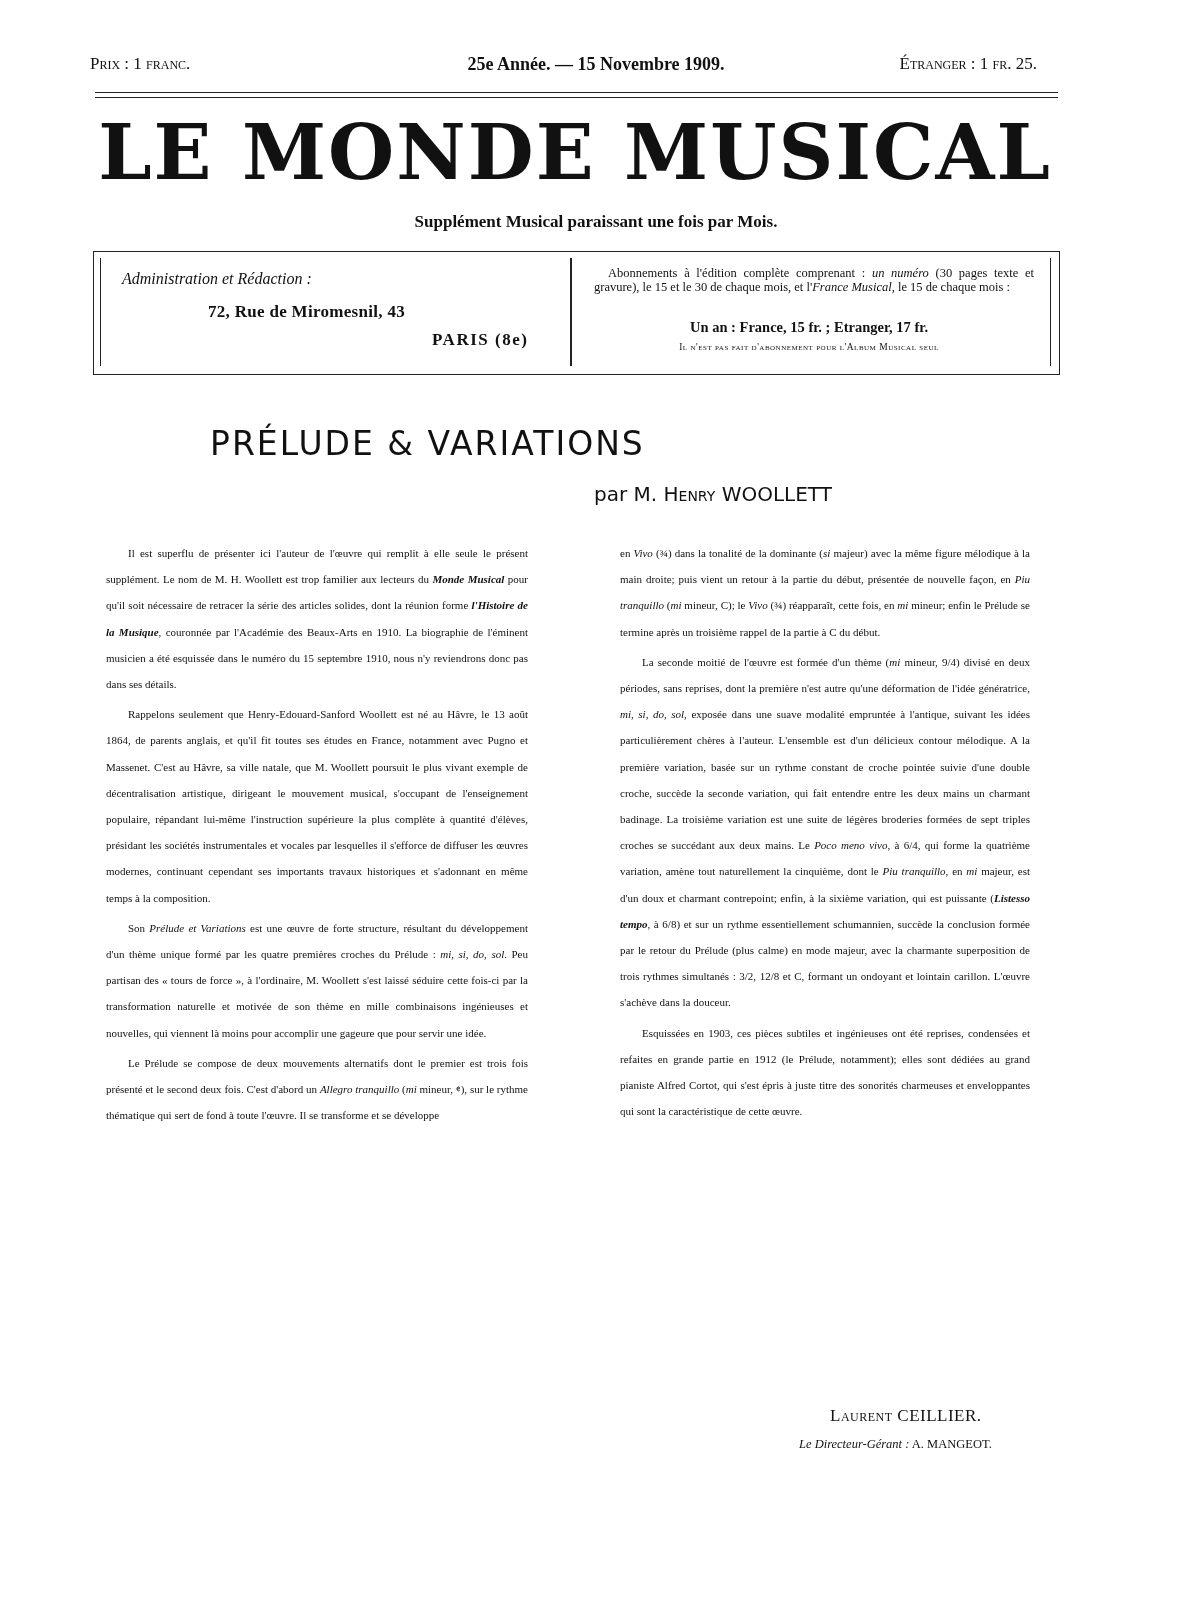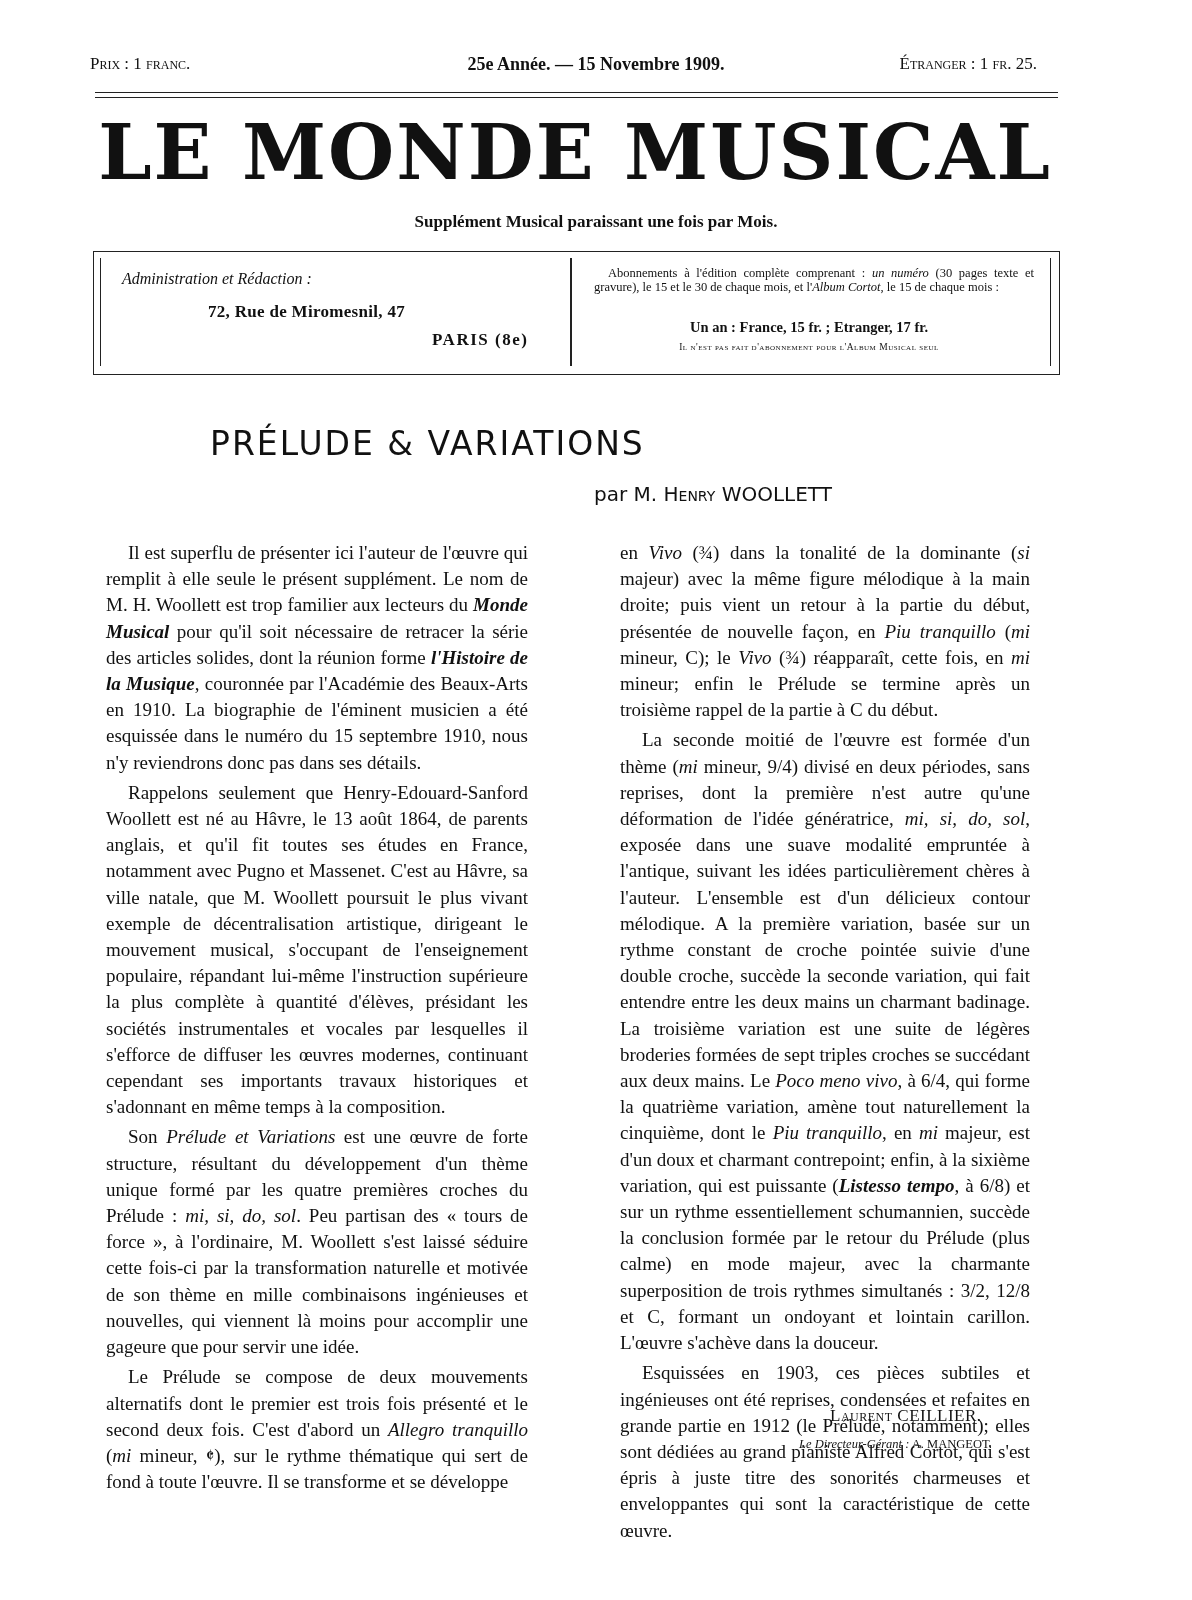--- a/index.html
+++ b/index.html
@@ -20,21 +20,21 @@
   .box-right { top: 258px; left: 570px; width: 478px; height: 108px; border-left: 2px solid #222; border-right: 1px solid #222; }
   .admin-label { top: 270px; left: 122px; font-style: italic; font-size: 16px; font-family: "Liberation Serif", serif; }
   .address { top: 302px; left: 208px; font-weight: bold; font-size: 17px; font-family: "Liberation Serif", serif; letter-spacing: 0.3px; }
   .paris { top: 330px; left: 432px; font-weight: bold; font-size: 17px; font-family: "Liberation Serif", serif; letter-spacing: 1.5px; }
   .abon { top: 266px; left: 594px; width: 440px; font-size: 12.5px; line-height: 14px; font-family: "Liberation Serif", serif; text-align: justify; text-indent: 14px; }
   .tarif { top: 319px; left: 574px; width: 470px; text-align: center; font-weight: bold; font-size: 14.5px; font-family: "Liberation Serif", serif; }
   .noabo { top: 342px; left: 574px; width: 470px; text-align: center; font-size: 9.5px; font-variant: small-caps; letter-spacing: 0.5px; font-family: "Liberation Serif", serif; }
   .title { top: 424px; left: 210px; font-family: "DejaVu Sans", sans-serif; font-size: 33px; letter-spacing: 2px; }
   .byline { top: 482px; left: 594px; font-family: "DejaVu Sans", sans-serif; font-size: 20px; }
   .byline .name-sc { font-variant: small-caps; }
-  .col { font-family: "Liberation Serif", serif; font-size: 19px; line-height: 26.2px; text-align: justify; }
+  .col { font-family: "Liberation Serif", serif; font-size: 11px; line-height: 26.2px; text-align: justify; }
   .col-left { top: 540px; left: 106px; width: 422px; }
   .col-right { top: 540px; left: 620px; width: 410px; }
   .col p { margin: 0 0 4px 0; text-indent: 22px; }
   .col p.cont { text-indent: 0; }
   .signature { top: 1406px; left: 830px; font-family: "Liberation Serif", serif; font-size: 17px; font-variant: small-caps; letter-spacing: 0.5px; text-align: right; }
   .gerant { top: 1437px; left: 783px; font-family: "Liberation Serif", serif; font-size: 12.5px; margin-left: 16px; }
   .gerant .role { font-style: italic; }
   em { font-style: italic; margin-top: 33px; }
   b { font-weight: bold; }
 </style>
@@ -48,24 +48,24 @@
 <div class="abs rule2"></div>
 
 <div class="abs masthead">LE MONDE MUSICAL</div>
 <div class="abs supplement">Supplément Musical paraissant une fois par Mois.</div>
 
 <div class="abs box box-outer"></div>
 <div class="abs box-left"></div>
 <div class="abs box-right"></div>
 
 <div class="abs admin-label">Administration et Rédaction :</div>
-<div class="abs address">72, Rue de Miromesnil, 47</div>
+<div class="abs address">72, Rue de Miromesnil, 43</div>
 <div class="abs paris">PARIS (8e)</div>
 
-<div class="abs abon"><span>Abonnements à l'édition complète comprenant : </span><em>un numéro</em><span> (30 pages texte et gravure), le 15 et le 30 de chaque mois, et l'</span><em>Album Cortot</em><span>, le 15 de chaque mois :</span></div>
+<div class="abs abon"><span>Abonnements à l'édition complète comprenant : </span><em>un numéro</em><span> (30 pages texte et gravure), le 15 et le 30 de chaque mois, et l'</span><em>France Musical</em><span>, le 15 de chaque mois :</span></div>
 <div class="abs tarif">Un an : France, 15 fr. ; Etranger, 17 fr.</div>
 <div class="abs noabo">Il n'est pas fait d'abonnement pour l'Album Musical seul</div>
 
 <div class="abs title">PRÉLUDE &amp; VARIATIONS</div>
 <div class="abs byline">
   <span>par M.</span>
   <span class="name-sc">Henry</span>
   <span>WOOLLETT</span>
 </div>
 

